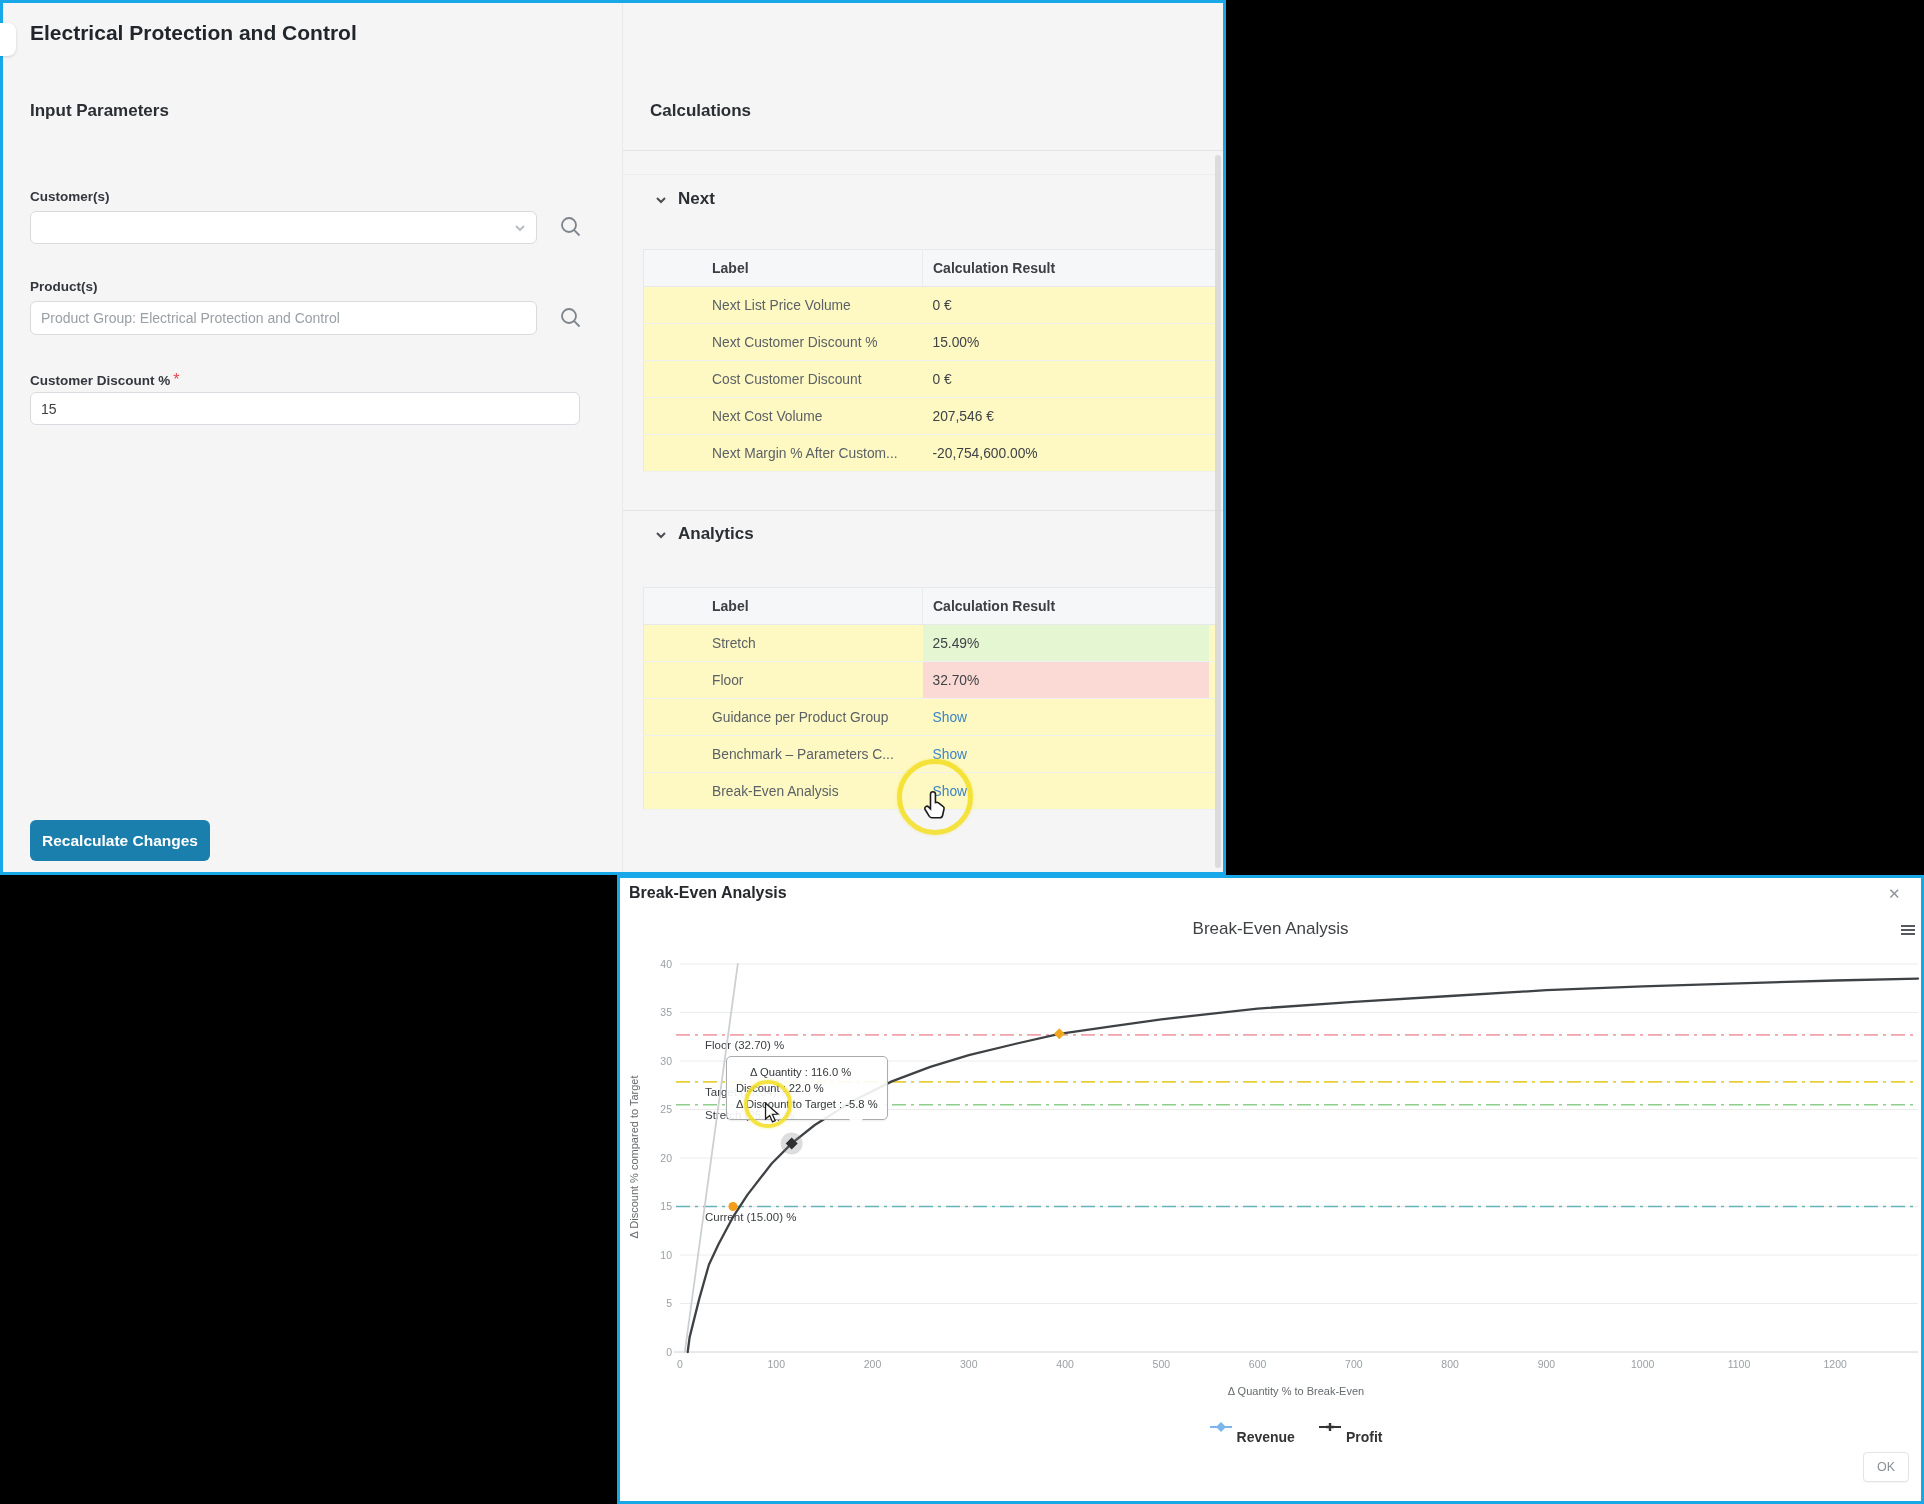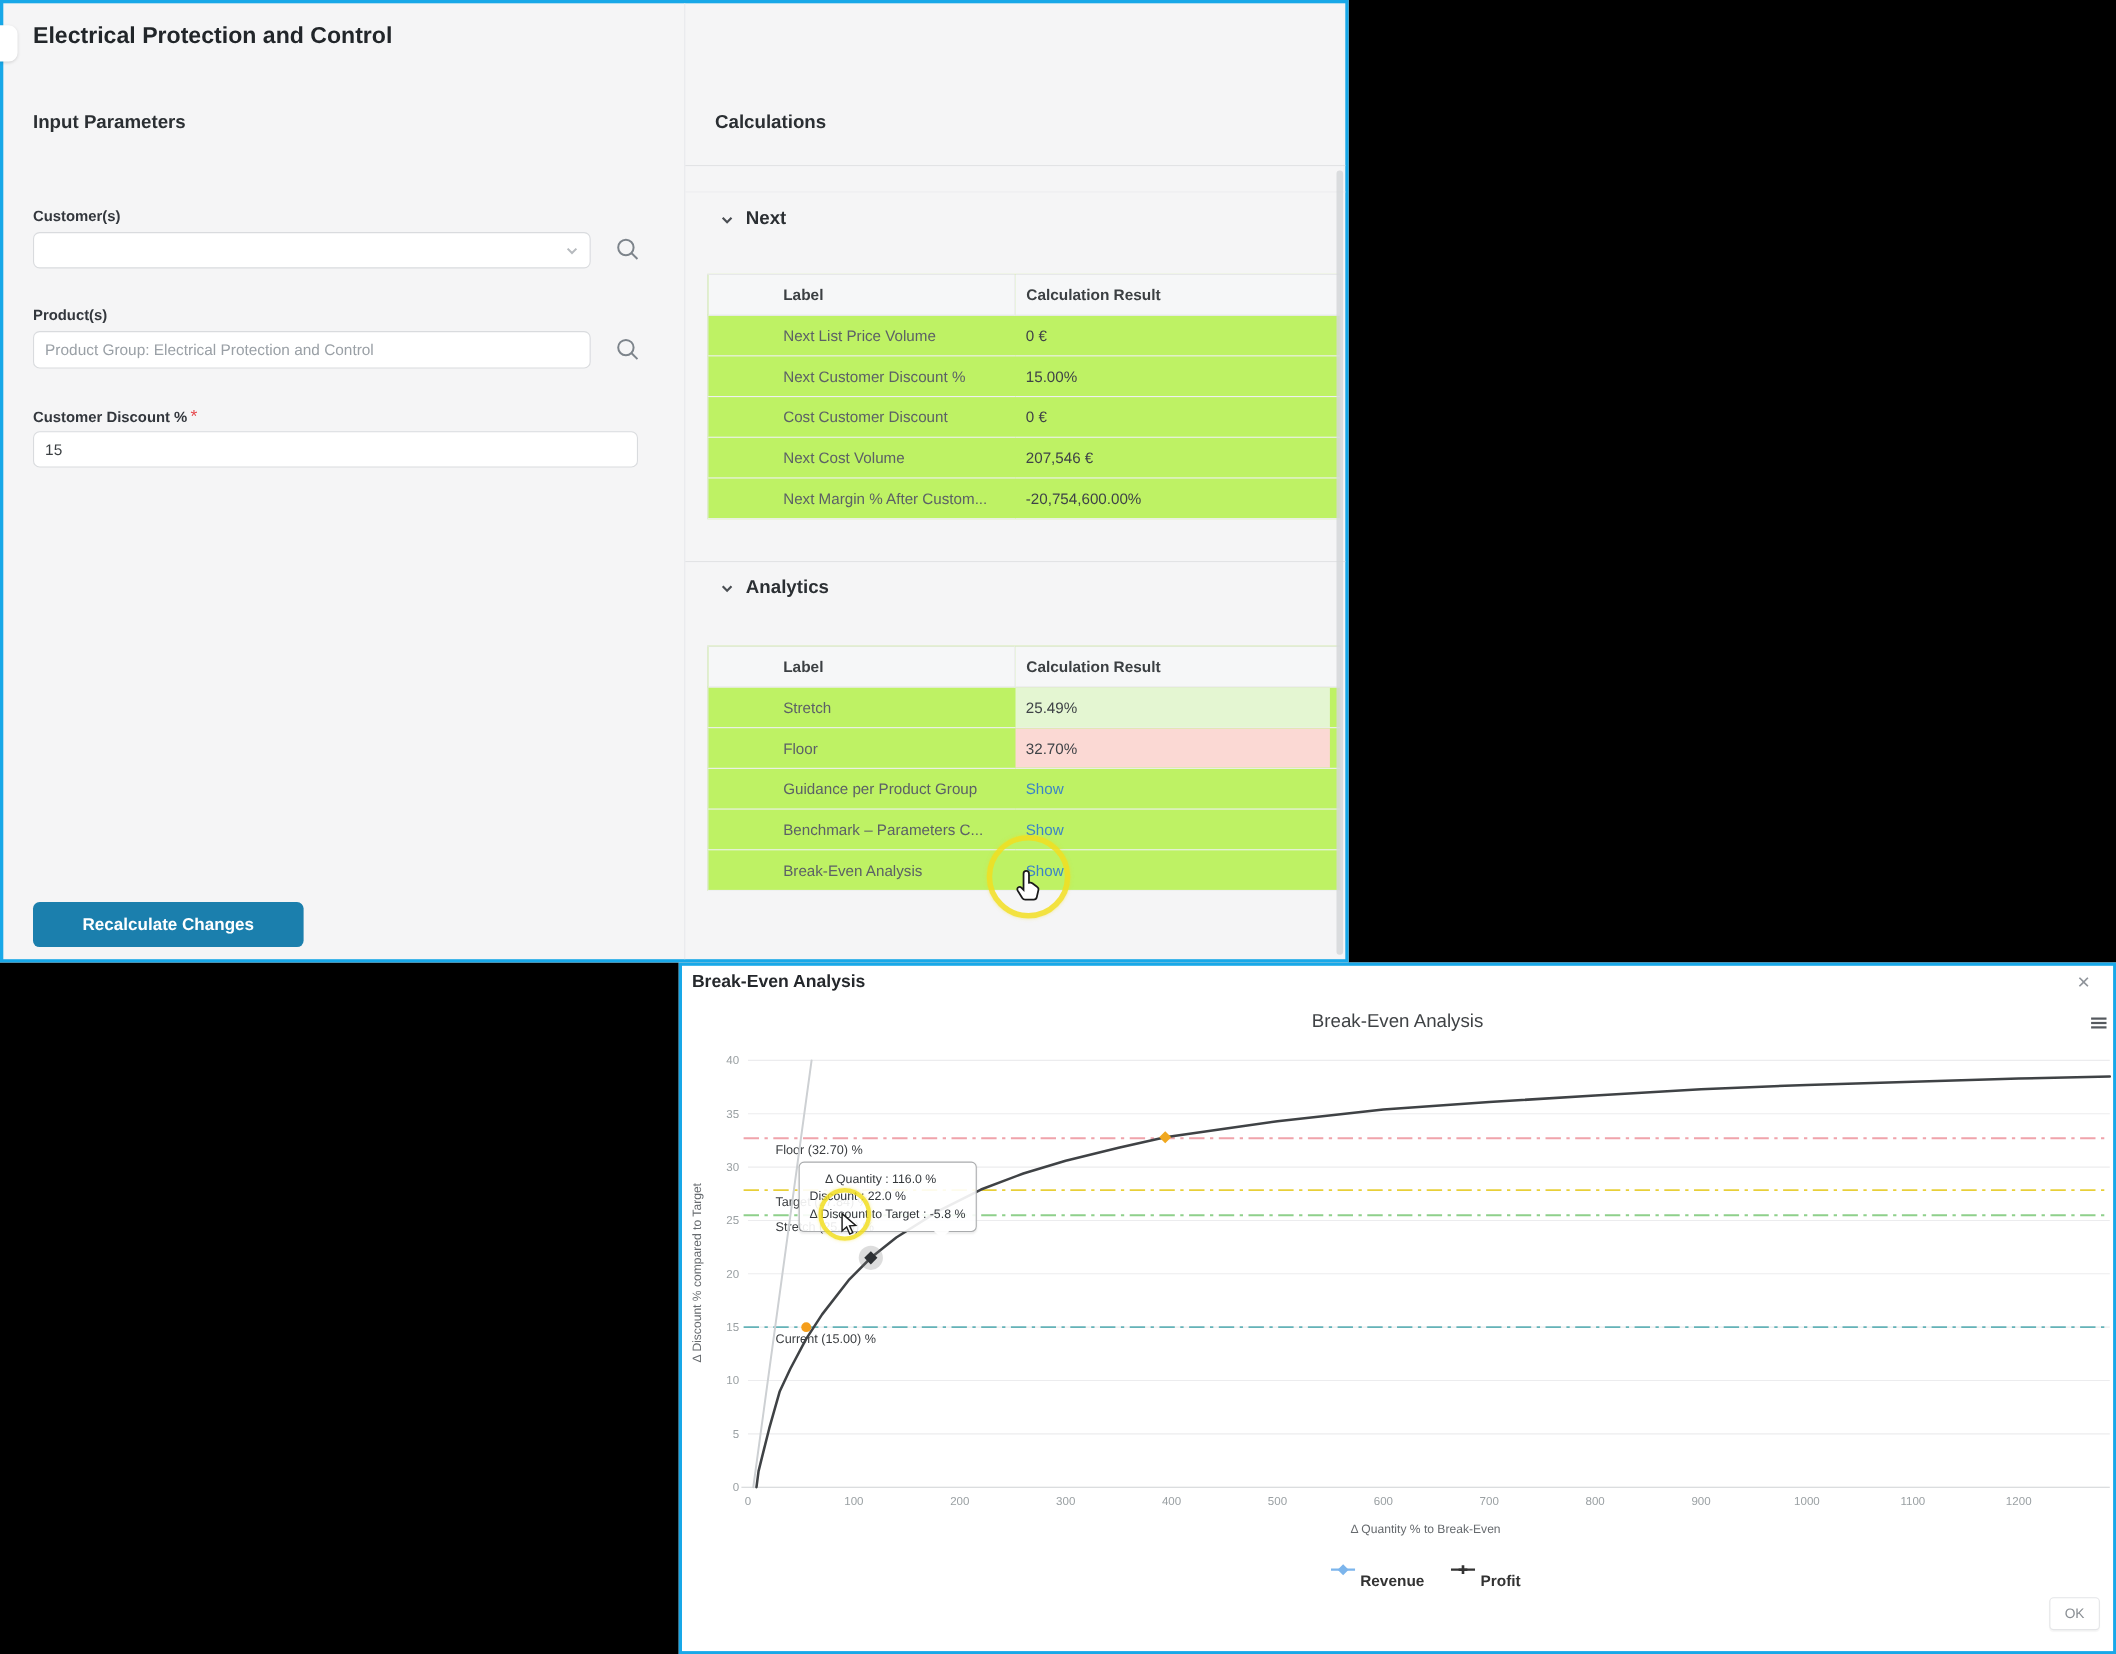--- a/index.html
+++ b/index.html
@@ -13,21 +13,21 @@
   .h-section{font-size:17px;font-weight:600;color:#2b2f33;}
   .fld-label{font-size:13.5px;font-weight:700;color:#33373d;}
   .req{color:#e5484d;margin-left:3px;}
   .inp{background:#fff;border:1px solid #d9dbde;border-radius:6px;font-size:14px;color:#3c4043;padding:0 10px;outline:none;}
   .inp::placeholder{color:#9aa0a6;}
   .selectbox{background:#fff;border:1px solid #d9dbde;border-radius:6px;display:flex;align-items:center;justify-content:flex-end;padding-right:10px;}
   .btn-primary{background:#1b7fad;border:none;border-radius:6px;color:#fff;font-size:15.5px;font-weight:700;display:flex;align-items:center;justify-content:center;cursor:pointer;}
   .vline{background:#e8e9eb;width:1px;}
   .hline{background:#e2e3e5;height:1px;}
   .hline2{background:#ededef;height:1px;}
-  table.calc{border-collapse:collapse;width:576px;background:#bef264;border:1px solid #e7e8ea;table-layout:fixed;}
+  table.calc{border-collapse:collapse;width:576px;background:#fef9c3;border:1px solid #e7e8ea;table-layout:fixed;}
   table.calc th{height:37px;background:#f6f7f8;font-size:14px;font-weight:600;color:#3c4043;text-align:left;border-bottom:1px solid #e7e8ea;}
   table.calc th.cl{width:279px;padding-left:68px;border-right:1px solid #ececee;}
   table.calc th.cv{padding-left:10px;}
   table.calc td{height:37px;padding:0;border-bottom:1px solid #eef0f1;font-size:13.8px;white-space:nowrap;overflow:hidden;}
   table.calc td.cl{color:#5c6166;padding-left:68px;width:279px;}
   table.calc td.cv{color:#3f4347;}
   .cellfill{height:100%;display:flex;align-items:center;padding-left:10px;margin-right:9px;}
   .showlink{color:#3d84c6;cursor:pointer;}
   .chev{stroke:#4a4e53;stroke-width:2;fill:none;}
   .searchicon{stroke:#7d848b;stroke-width:1.8;fill:none;}
@@ -74,21 +74,21 @@
     <svg class="abs" style="left:556px;top:303px;" width="24" height="24" viewBox="0 0 24 24">
         <circle class="searchicon" cx="10" cy="10" r="7"></circle>
         <line class="searchicon" x1="15.2" y1="15.2" x2="20.5" y2="20.5"></line>
       </svg>
 
     <div class="abs" style="left:27px;top:368px;">
       <span class="fld-label">Customer Discount %</span><span class="req">*</span>
     </div>
     <input class="abs inp" style="left: 27px; top: 389px; width: 550px; height: 33px;" value="15">
 
-    <button class="abs btn-primary" style="left:27px;top:817px;width:246px;height:41px;">Recalculate Changes</button>
+    <button class="abs btn-primary" style="left:27px;top:817px;width:180px;height:41px;">Recalculate Changes</button>
 
     <div class="abs vline" style="left:619px;top:0;height:869px;"></div>
 
     <div class="abs h-section" style="left:647px;top:98px;">Calculations</div>
     <div class="abs hline" style="left:620px;top:147px;width:600px;"></div>
     <div class="abs hline2" style="left:620px;top:171px;width:600px;"></div>
 
     <svg class="abs" style="left:652px;top:193px;" width="12" height="8" viewBox="0 0 12 8">
         <polyline class="chev" points="2,2 6,6 10,2"></polyline>
       </svg>

